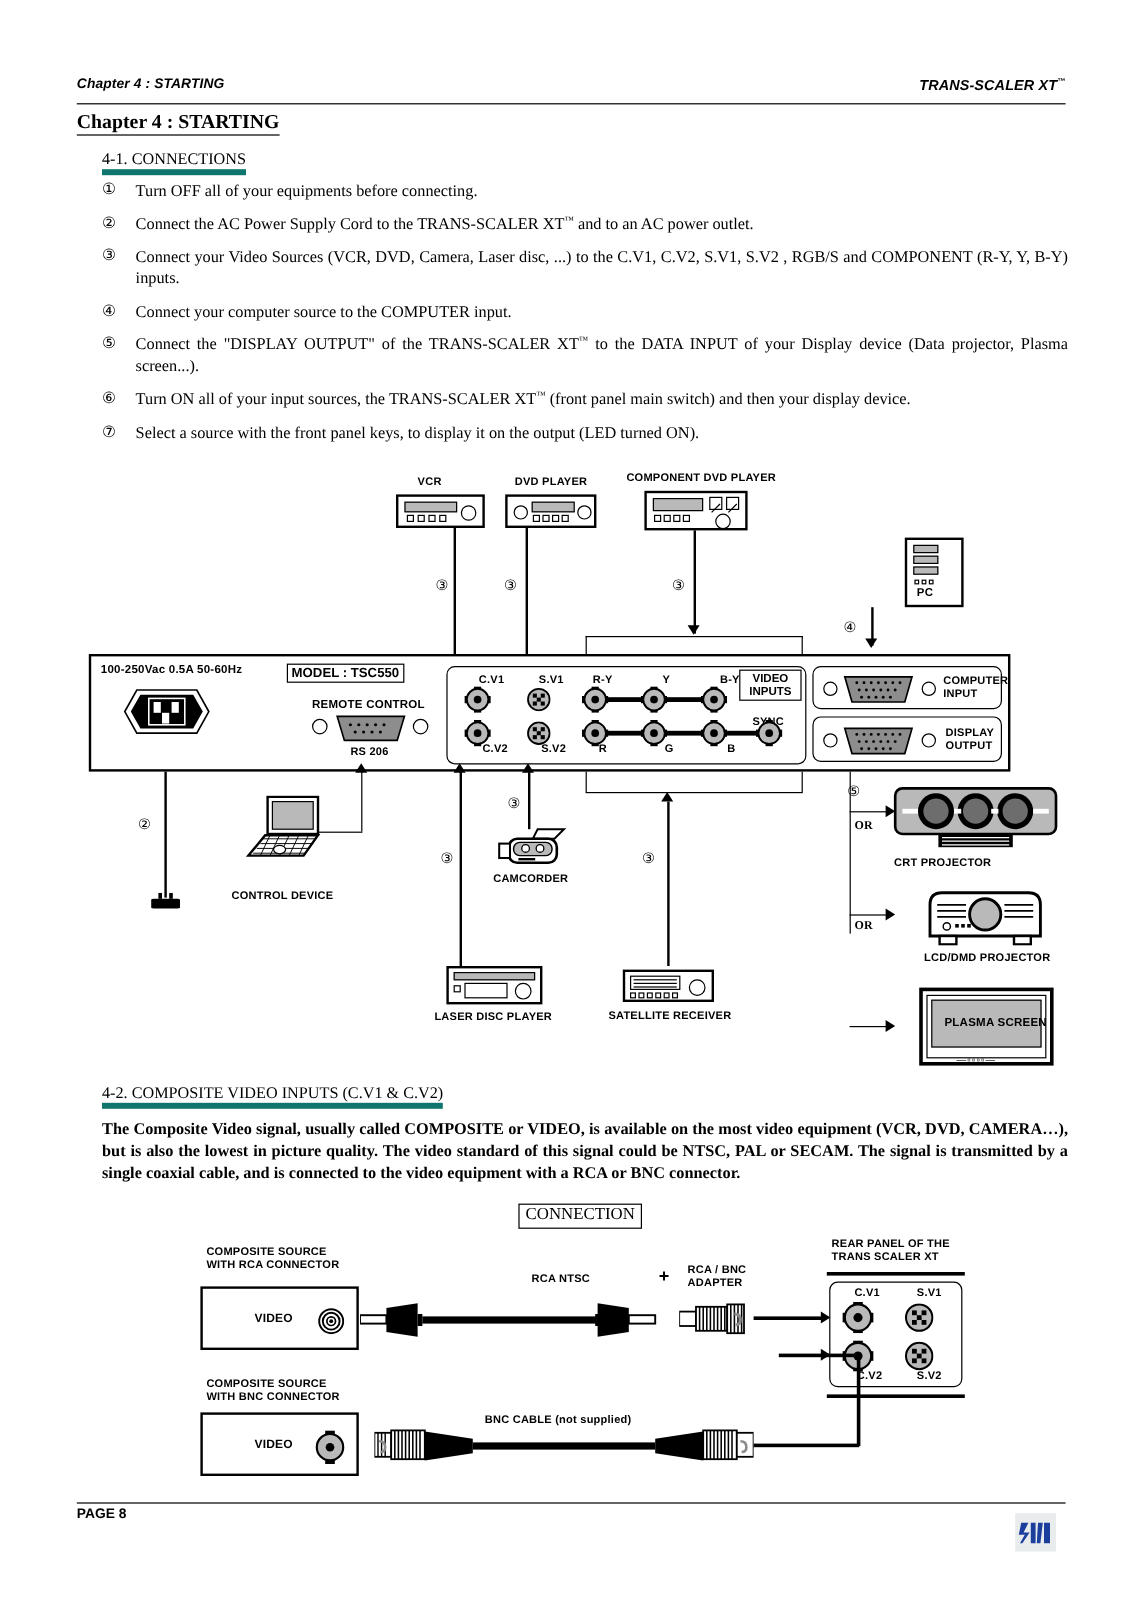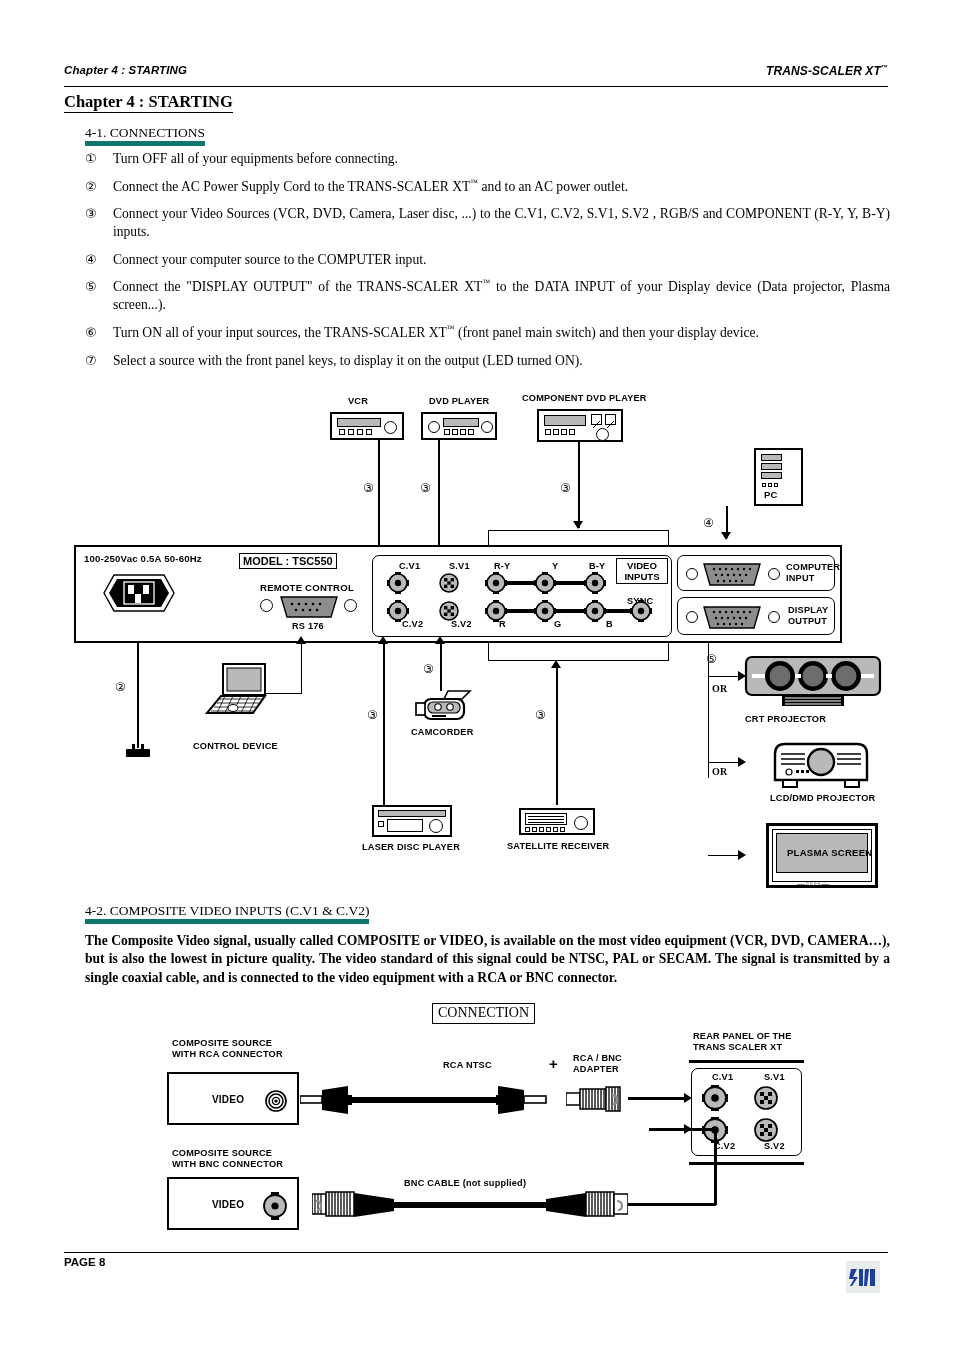--- a/index.html
+++ b/index.html
@@ -229,34 +229,34 @@
             <circle cx="27" cy="9" r="1.3"></circle>
           <circle cx="34" cy="9" r="1.3"></circle>
             <circle cx="41" cy="9" r="1.3"></circle>
           <circle cx="17" cy="15" r="1.3"></circle>
             <circle cx="24" cy="15" r="1.3"></circle>
             <circle cx="31" cy="15" r="1.3"></circle>
           <circle cx="38" cy="15" r="1.3"></circle>
         </g>
       </svg>
       <div class="knob" style="left:268px; top:52px; width:13px; height:13px;"></div>
-      <div class="dlabel" style="left:216px; top:74px; font-size:9.2px;">RS 176</div>
+      <div class="dlabel" style="left:216px; top:74px; font-size:9.2px;">RS 206</div>
 
       <div class="subpanel" style="left:296px; top:8px; width:300px; height:82px;">
 
         <div class="boxed-label" style="left:243px; top:2px; width:50px; text-align:center; font-size:9.6px; line-height:1.15; padding:1px 0;">
           <span>VIDEO</span><br>
           <span>INPUTS</span>
         </div>
 
         <div class="dlabel" style="left:26px; top:5px;">C.V1</div>
         <div class="dlabel" style="left:76px; top:5px;">S.V1</div>
         <div class="dlabel" style="left:121px; top:5px;">R-Y</div>
         <div class="dlabel" style="left:179px; top:5px;">Y</div>
-        <div class="dlabel" style="left:216px; top:5px;">B-Y</div>
+        <div class="dlabel" style="left:227px; top:5px;">B-Y</div>
 
         <div class="dlabel" style="left:29px; top:63px;">C.V2</div>
         <div class="dlabel" style="left:78px; top:63px;">S.V2</div>
         <div class="dlabel" style="left:126px; top:63px;">R</div>
         <div class="dlabel" style="left:181px; top:63px;">G</div>
         <div class="dlabel" style="left:233px; top:63px;">B</div>
         <div class="dlabel" style="left:254px; top:40px;">SYNC</div>
 
         <div style="position:absolute; left:122px; top:25px; width:100px; height:4px; background:#000;"></div>
         <div style="position:absolute; left:122px; top:53px; width:148px; height:4px; background:#000;"></div>

